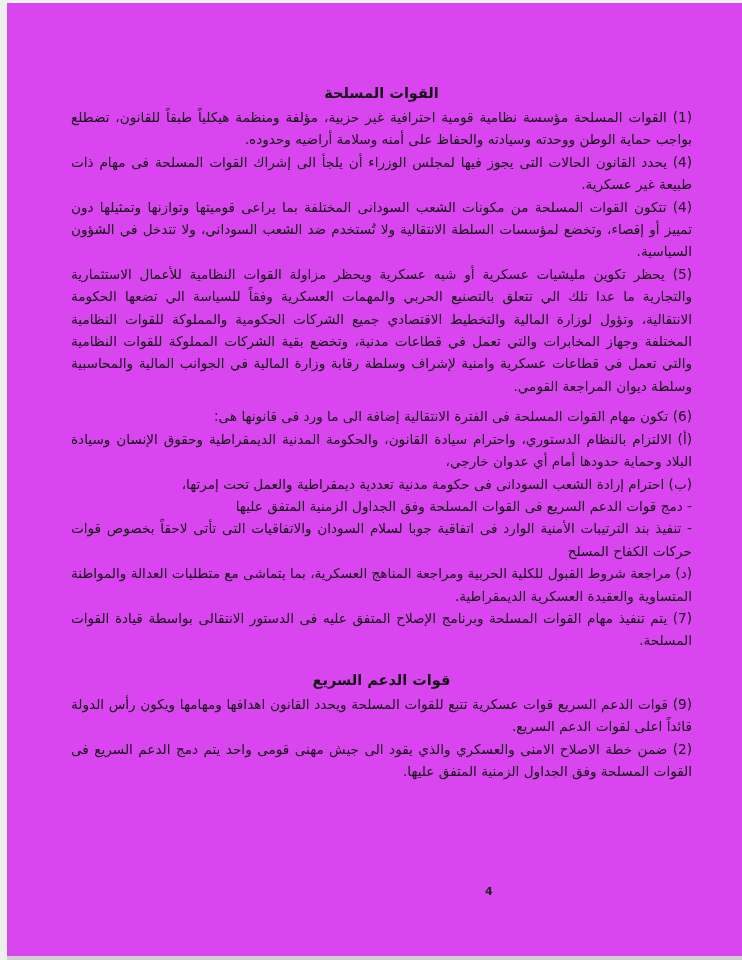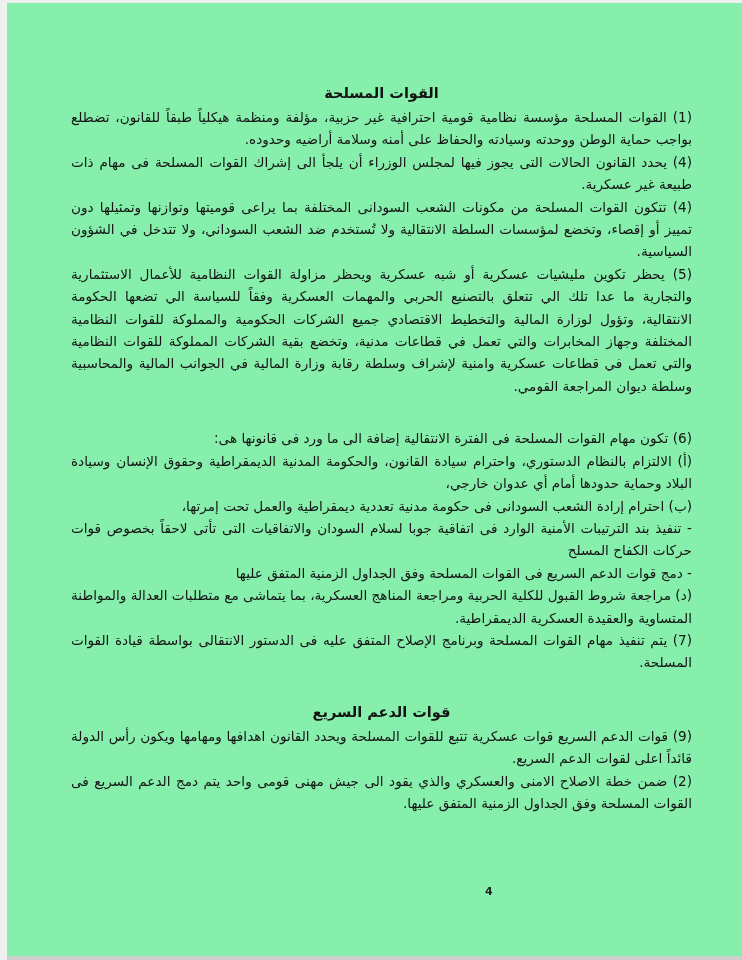--- a/index.html
+++ b/index.html
@@ -13,21 +13,21 @@
       position: relative;
       overflow: hidden;
       font-family: "DejaVu Sans", sans-serif;
     }
     .page {
       position: absolute;
       left: 7px;
       top: 3px;
       width: 735px;
       height: 953px;
-      background: #86efac;
+      background: #d946ef;
     }
     .bottom-edge {
       position: absolute;
       left: 7px;
       right: 0;
       top: 956px;
       height: 4px;
       background: #cfcfcf;
     }
     .content {
@@ -45,23 +45,23 @@
       text-align: center;
       font-weight: bold;
       font-size: 14.5px;
       margin: 0 0 1px 0;
       line-height: 24px;
     }
     .para {
       margin: 0;
       font-weight: 400;
     }
-    .para.spaced-top { margin-top: 30px; }
+    .para.spaced-top { margin-top: 8px; }
     .section-2 {
-      margin-top: 26px;
+      margin-top: 16px;
     }
     .page-number {
       position: absolute;
       left: 478px;
       top: 882px;
       font-size: 11px;
       font-weight: bold;
       color: #222;
     }
   </style>
@@ -73,22 +73,22 @@
 
     <section>
       <h2 class="heading">القوات المسلحة</h2>
       <p class="para">(1) القوات المسلحة مؤسسة نظامية قومية احترافية غير حزبية، مؤلفة ومنظمة هيكلياً طبقاً للقانون، تضطلع بواجب حماية الوطن ووحدته وسيادته والحفاظ على أمنه وسلامة أراضيه وحدوده.</p>
       <p class="para">(4) يحدد القانون الحالات التى يجوز فيها لمجلس الوزراء أن يلجأ الى إشراك القوات المسلحة فى مهام ذات طبيعة غير عسكرية.</p>
       <p class="para">(4) تتكون القوات المسلحة من مكونات الشعب السودانى المختلفة بما يراعى قوميتها وتوازنها وتمثيلها دون تمييز أو إقصاء، وتخضع لمؤسسات السلطة الانتقالية ولا تُستخدم ضد الشعب السوداني، ولا تتدخل في الشؤون السياسية.</p>
       <p class="para">(5) يحظر تكوين مليشيات عسكرية أو شبه عسكرية ويحظر مزاولة القوات النظامية للأعمال الاستثمارية والتجارية ما عدا تلك الي تتعلق بالتصنيع الحربي والمهمات العسكرية وفقاً للسياسة الي تضعها الحكومة الانتقالية، وتؤول لوزارة المالية والتخطيط الاقتصادي جميع الشركات الحكومية والمملوكة للقوات النظامية المختلفة وجهاز المخابرات والتي تعمل في قطاعات مدنية، وتخضع بقية الشركات المملوكة للقوات النظامية والتي تعمل في قطاعات عسكرية وامنية لإشراف وسلطة رقابة وزارة المالية في الجوانب المالية والمحاسبية وسلطة ديوان المراجعة القومي.</p>
       <p class="para spaced-top">(6) تكون مهام القوات المسلحة فى الفترة الانتقالية إضافة الى ما ورد فى قانونها هى:</p>
       <p class="para">(أ) الالتزام بالنظام الدستوري، واحترام سيادة القانون، والحكومة المدنية الديمقراطية وحقوق الإنسان وسيادة البلاد وحماية حدودها أمام أي عدوان خارجي،</p>
       <p class="para">(ب) احترام إرادة الشعب السودانى فى حكومة مدنية تعددية ديمقراطية والعمل تحت إمرتها،</p>
+      <p class="para">- دمج قوات الدعم السريع فى القوات المسلحة وفق الجداول الزمنية المتفق عليها</p>
       <p class="para">- تنفيذ بند الترتيبات الأمنية الوارد فى اتفاقية جوبا لسلام السودان والاتفاقيات التى تأتى لاحقاً بخصوص قوات حركات الكفاح المسلح</p>
-      <p class="para">- دمج قوات الدعم السريع فى القوات المسلحة وفق الجداول الزمنية المتفق عليها</p>
       <p class="para">(د) مراجعة شروط القبول للكلية الحربية ومراجعة المناهج العسكرية، بما يتماشى مع متطلبات العدالة والمواطنة المتساوية والعقيدة العسكرية الديمقراطية.</p>
       <p class="para">(7) يتم تنفيذ مهام القوات المسلحة وبرنامج الإصلاح المتفق عليه فى الدستور الانتقالى بواسطة قيادة القوات المسلحة.</p>
     </section>
 
     <section class="section-2">
       <h2 class="heading">قوات الدعم السريع</h2>
       <p class="para">(9) قوات الدعم السريع قوات عسكرية تتبع للقوات المسلحة ويحدد القانون اهدافها ومهامها ويكون رأس الدولة قائداً اعلى لقوات الدعم السريع.</p>
       <p class="para">(2) ضمن خطة الاصلاح الامنى والعسكري والذي يقود الى جيش مهنى قومى واحد يتم دمج الدعم السريع فى القوات المسلحة وفق الجداول الزمنية المتفق عليها.</p>
     </section>
 

